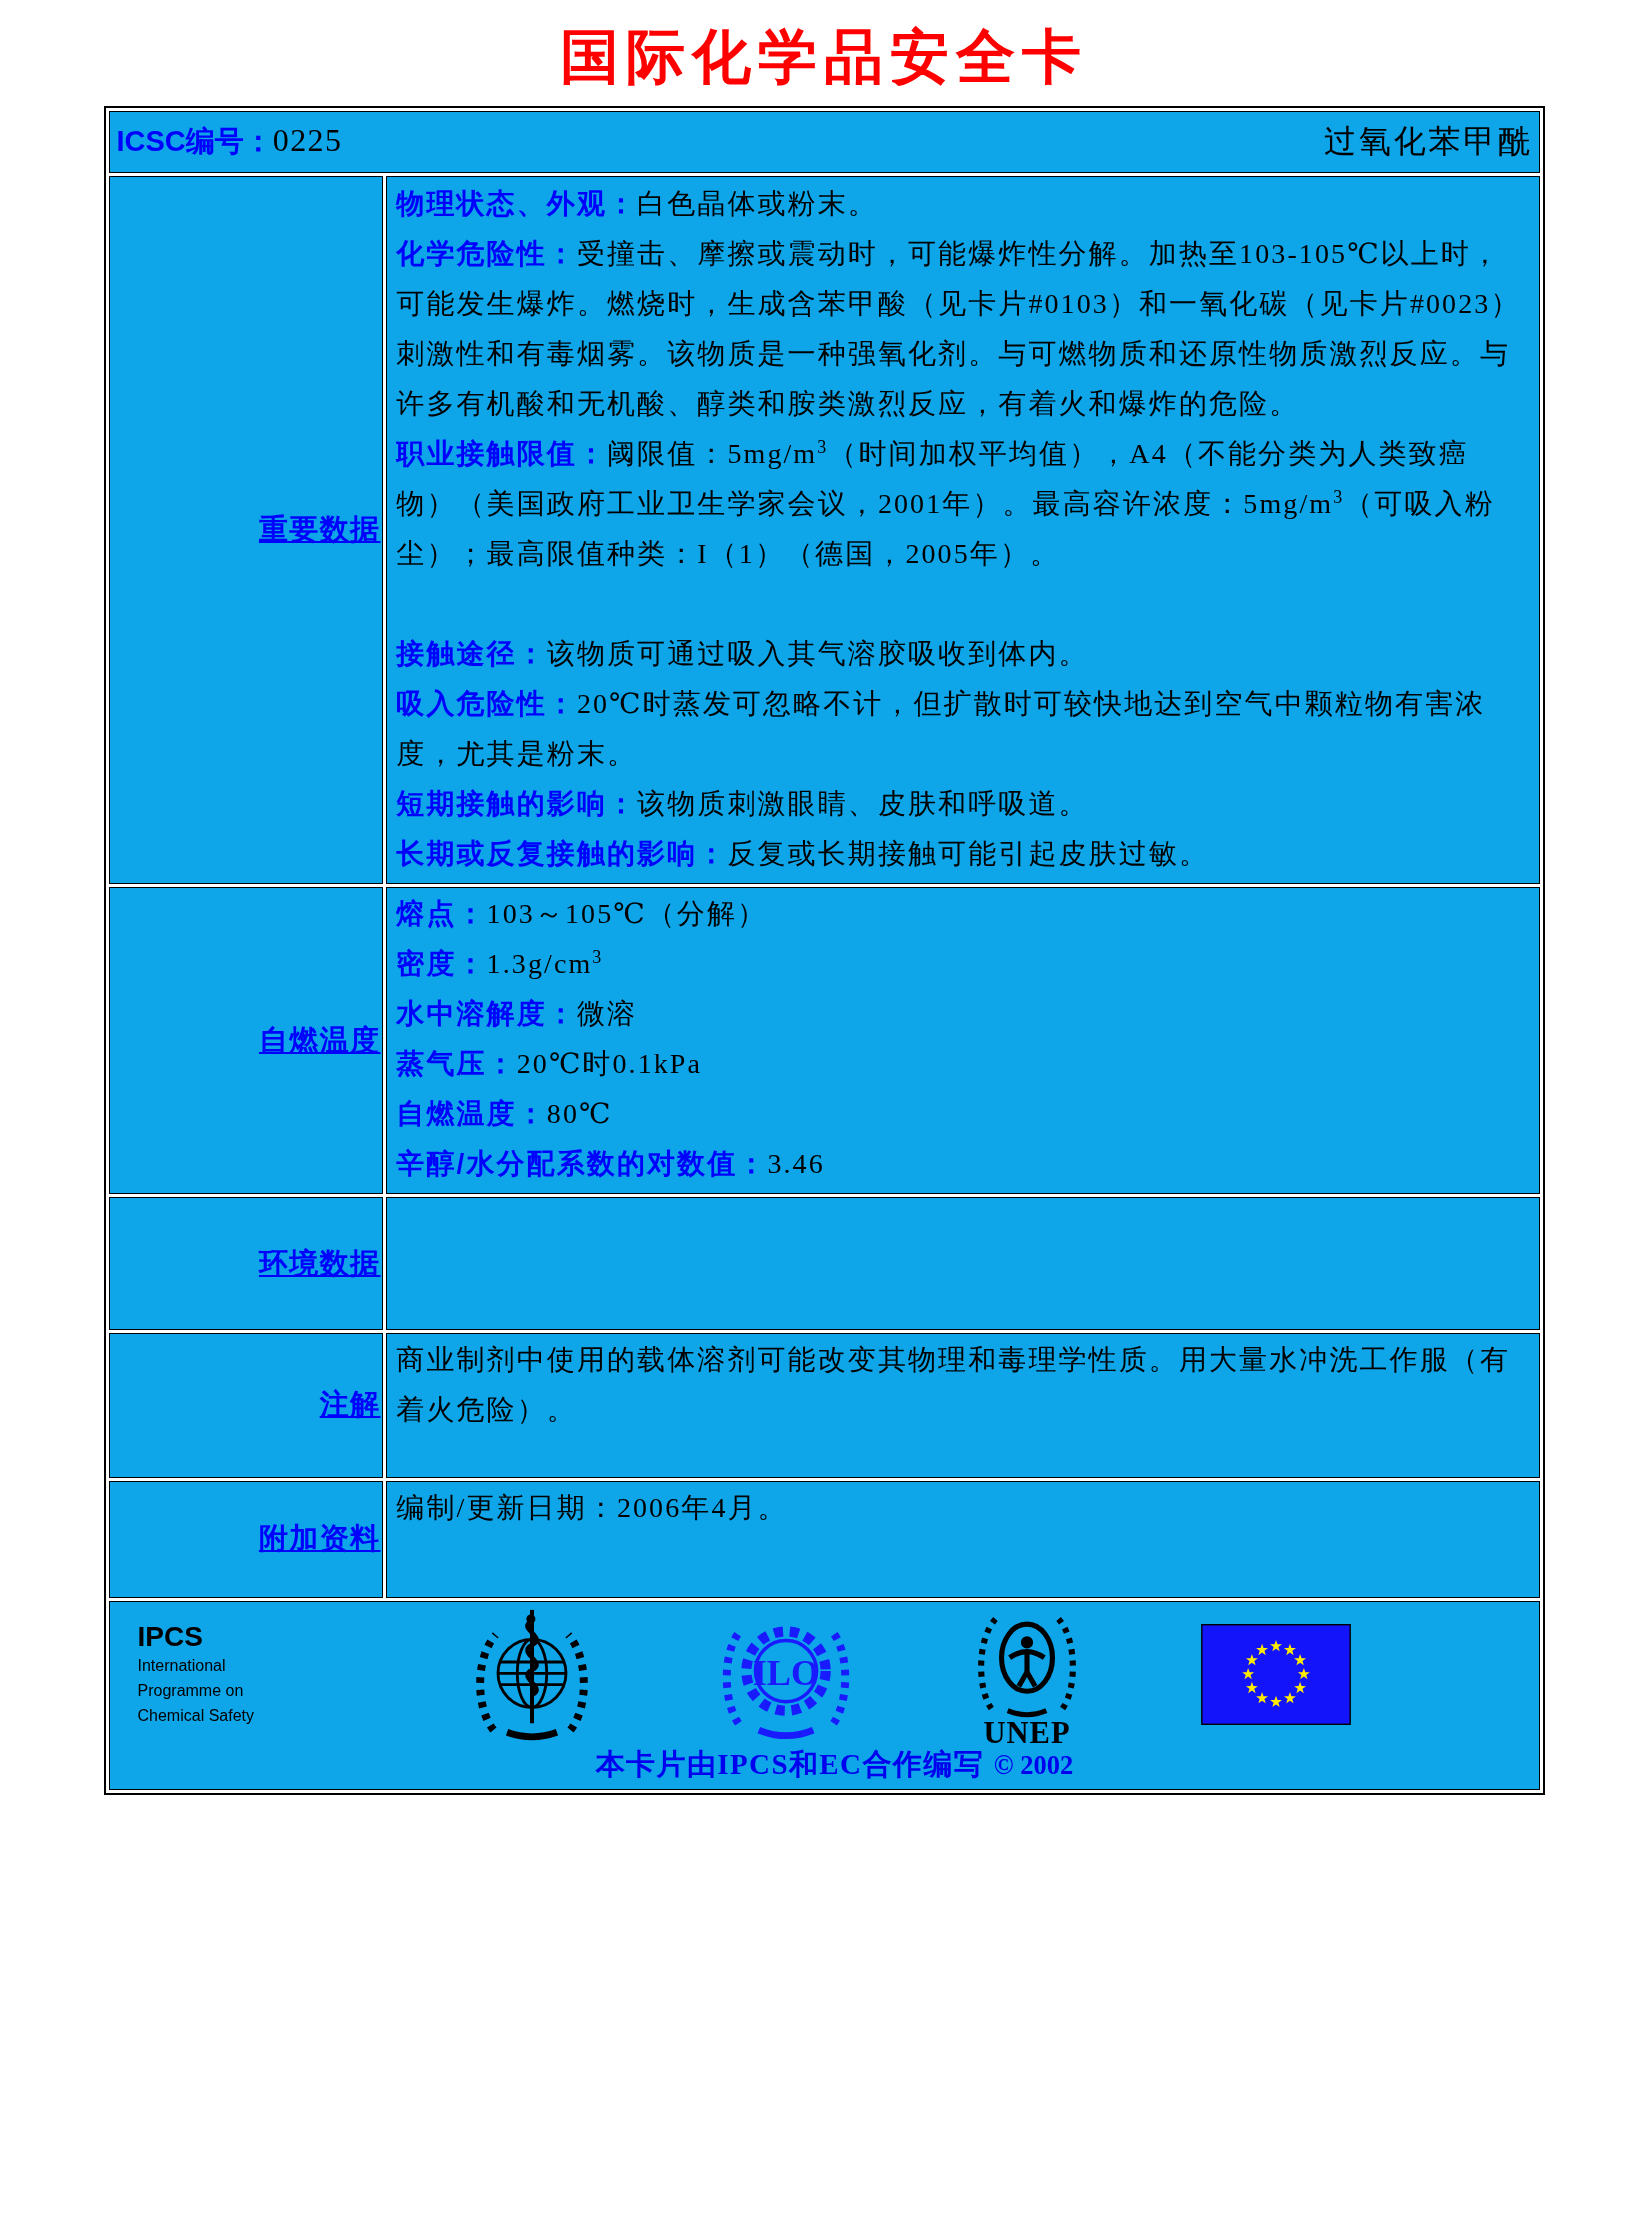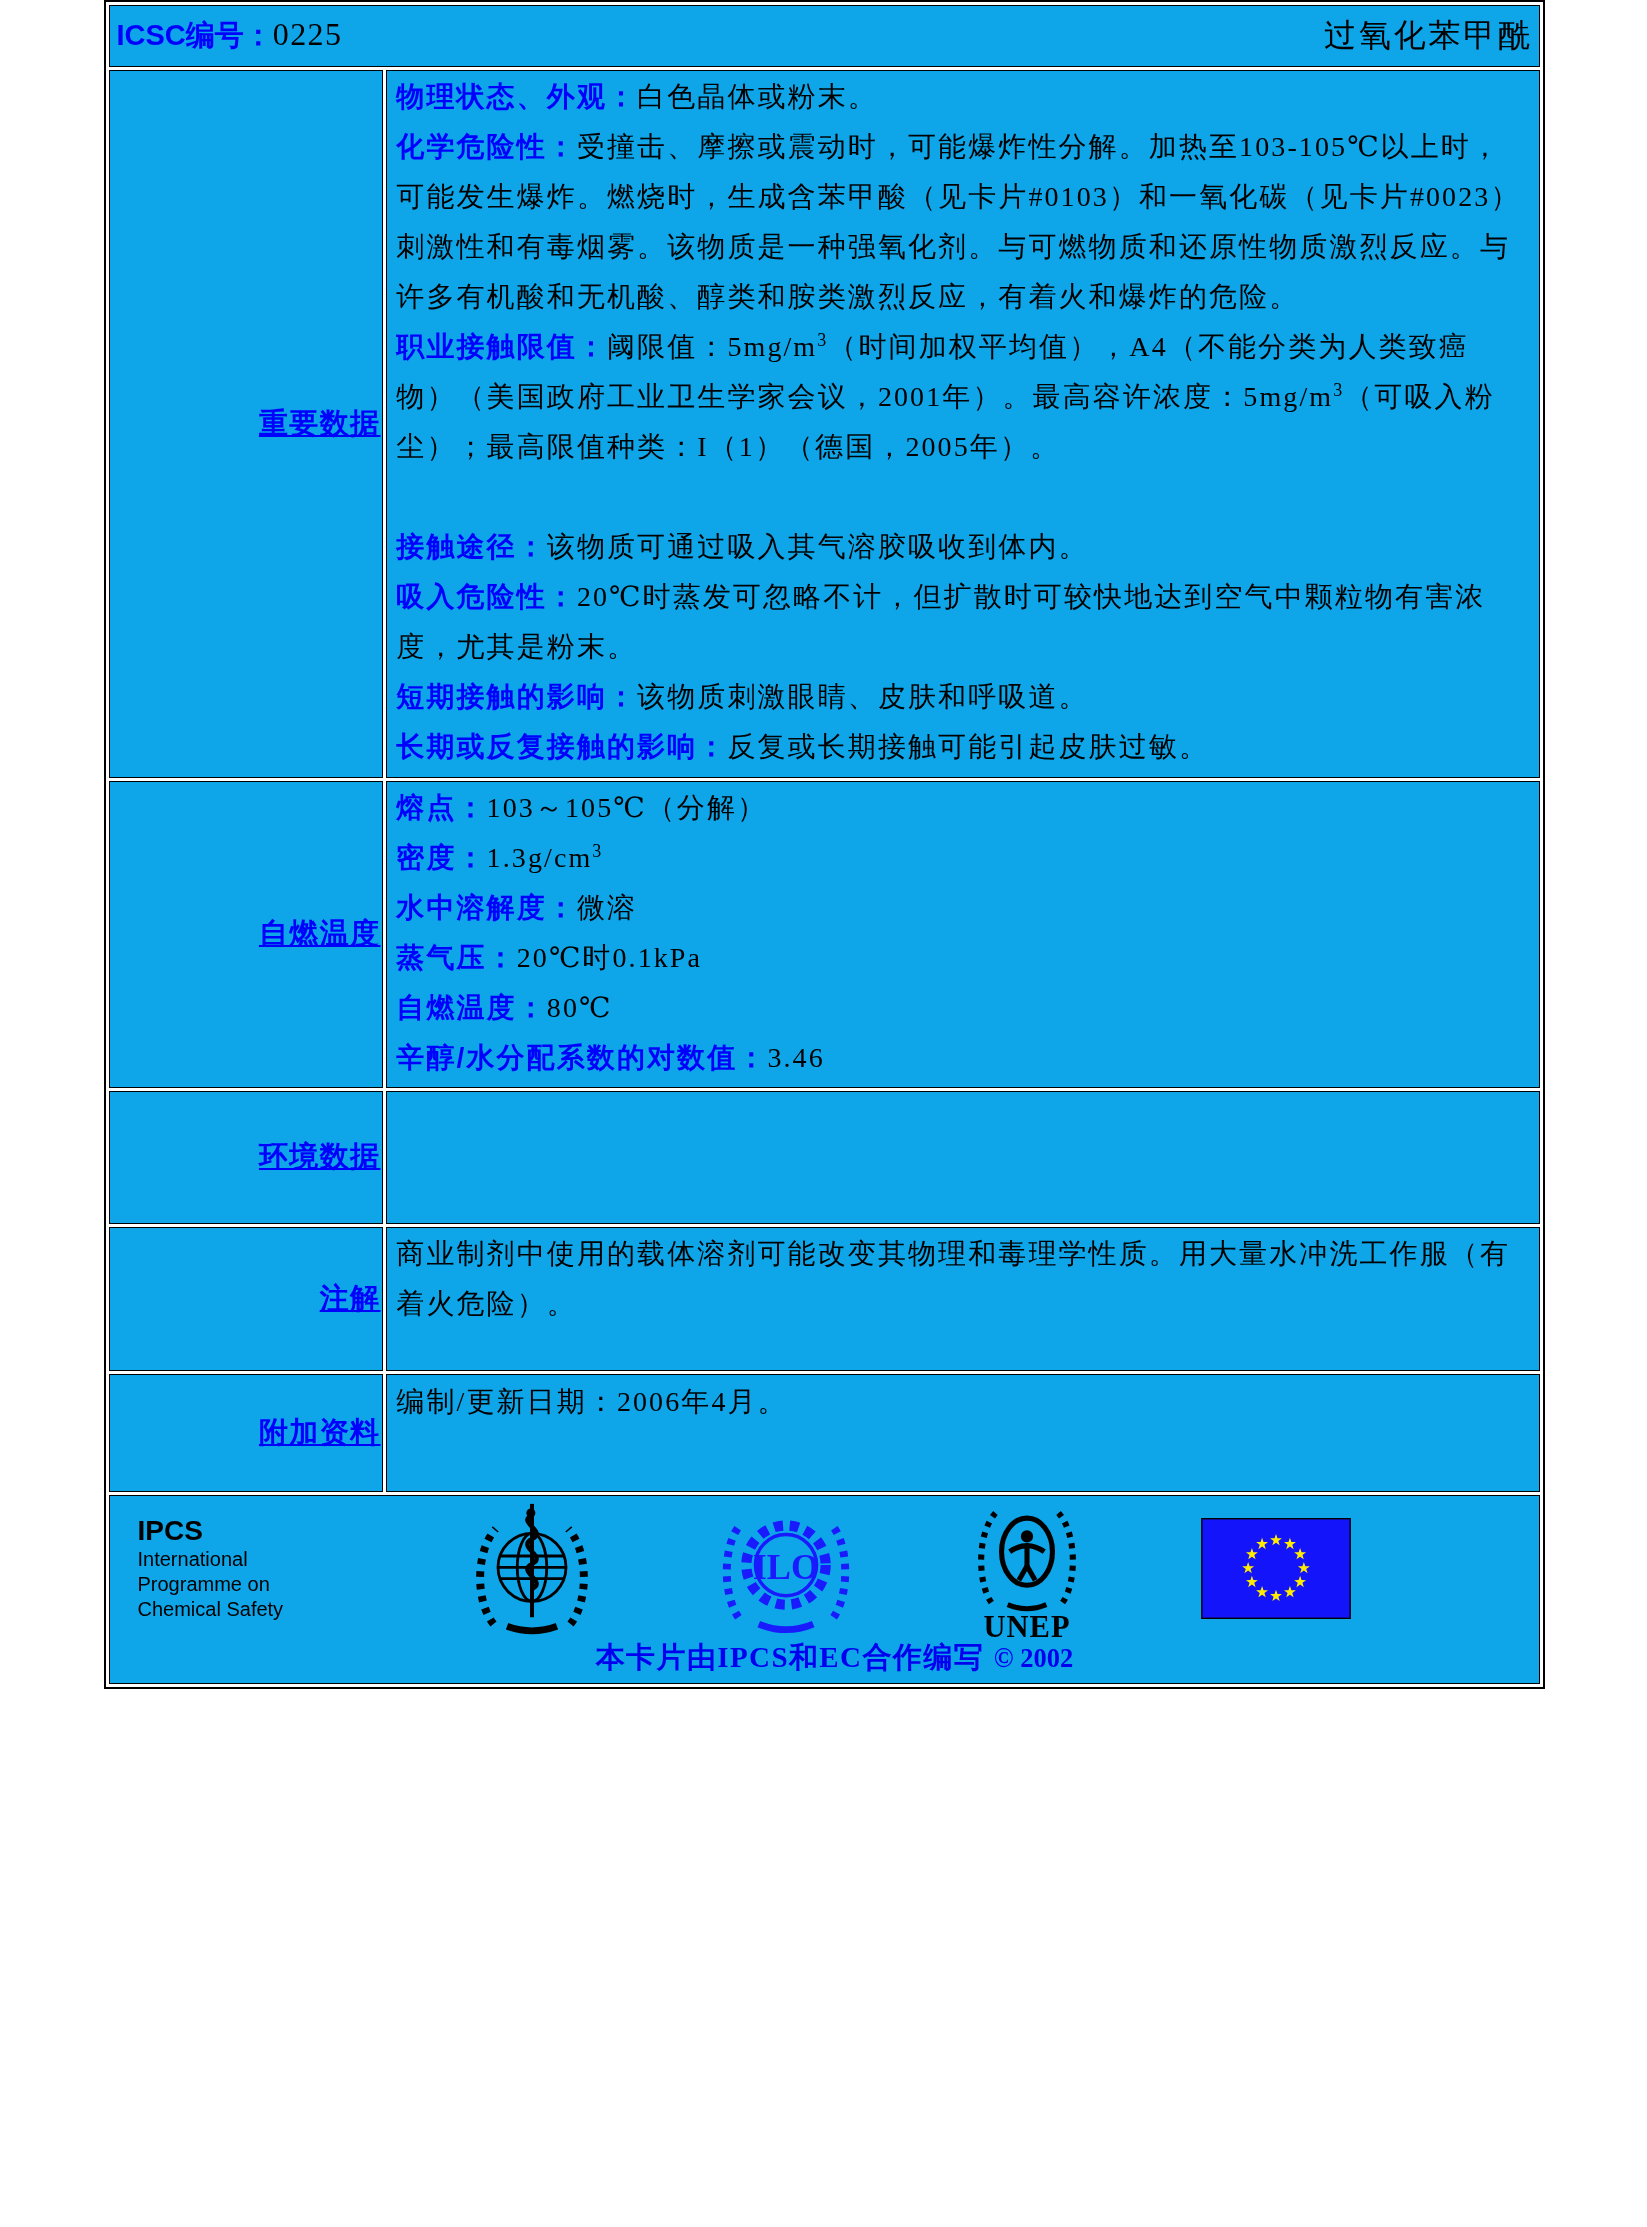--- a/index.html
+++ b/index.html
@@ -57,38 +57,39 @@
   tr.addrow td.content { height:110px; }
 
   
   td.footer { height:176px; padding:4.2px 7px 4.2px 28px; vertical-align:middle; }
   .logo-row {
     display:flex; align-items:center; justify-content:space-between;
     padding-right:181px; height:137px;
   }
   .ipcs-block { width:209px; font-family:"Liberation Sans","DejaVu Sans",sans-serif; }
   .ipcs-title { font-size:28px; font-weight:bold; line-height:32px; }
-  .ipcs-line { font-size:20px; line-height:25px; }
+  .ipcs-line { font-size:16px; line-height:25px; }
   .credit-line { text-align:center; margin-top:1.4px; }
   .credit-main { color:#0000EE; font-weight:bold; font-size:29px; letter-spacing:1.4px; }
   .credit-copy { color:#0000EE; font-weight:bold; font-size:26.5px; margin-left:9.8px; }
 
   
   td.legal { height:67px; vertical-align:middle; padding:0 7px; font-size:26px; letter-spacing:0.7px; }
   .legal-lbl {
     font-weight:bold; font-family:"Liberation Sans","DejaVu Sans",sans-serif;
     margin-right:4.2px;
   }
   svg { display:block; }
 </style>
 </head>
 <body>
 
 <div class="page">
 
+  <div class="title">国际化学品安全卡</div>
 
   <table class="card">
 
     <tbody>
         <tr>
       <td class="hdr" colspan="2">
         <div class="hdr-flex">
           <div>
             <span class="icsc-label">ICSC编号：</span><span class="icsc-num">0225</span>
           </div>

